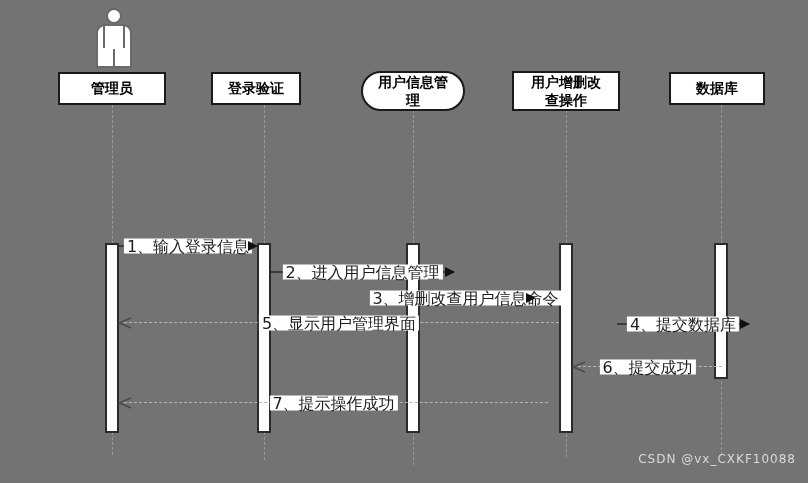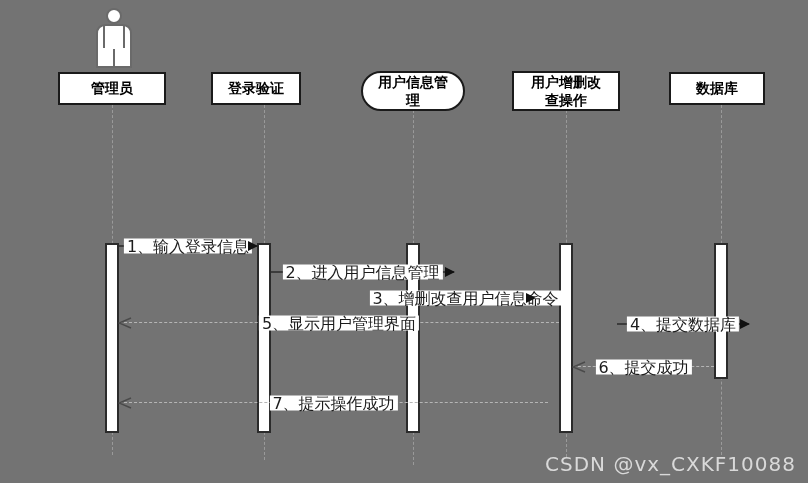--- a/index.html
+++ b/index.html
@@ -42,21 +42,21 @@
   .arrow-filled{
     position:absolute;right:-1px;top:3px;width:0;height:0;
     border-top:5px solid transparent;border-bottom:5px solid transparent;
     border-left:10px solid #111;
   }
   .arrow-open{position:absolute;left:-1px;top:2px;}
   
   .actor{position:absolute;left:93px;top:7px;z-index:5;}
   
   .watermark{
-    position:absolute;right:12px;top:452px;font-size:20px;color:#d9d9d9;
+    position:absolute;right:12px;top:452px;font-size:12px;color:#d9d9d9;
     letter-spacing:1px;z-index:7;
   }
 </style>
 </head>
 <body>
 
 <div class="canvas">
 
   <svg class="actor" width="42" height="62" viewBox="0 0 42 62">
     <circle cx="21" cy="9" r="7" fill="#fff" stroke="#6a6a6a" stroke-width="2"></circle>
@@ -117,21 +117,21 @@
   </div>
 
   <div class="message dashed" style="left:119px;top:315px;width:440px;">
     <div class="line"></div>
     <span class="mlabel">5、显示用户管理界面</span>
     <svg class="arrow-open" width="14" height="12" viewBox="0 0 14 12">
       <path d="M13,1 L1,6 L13,11" fill="none" stroke="#4a4a4a" stroke-width="1.4"></path>
     </svg>
   </div>
 
-  <div class="message dashed" style="left:573px;top:359px;width:141px;">
+  <div class="message dashed" style="left:573px;top:359px;width:141px;padding-left:8px;">
     <div class="line"></div>
     <span class="mlabel">6、提交成功</span>
     <svg class="arrow-open" width="14" height="12" viewBox="0 0 14 12">
       <path d="M13,1 L1,6 L13,11" fill="none" stroke="#4a4a4a" stroke-width="1.4"></path>
     </svg>
   </div>
 
   <div class="message dashed" style="left:119px;top:395px;width:429px;">
     <div class="line"></div>
     <span class="mlabel">7、提示操作成功</span>

